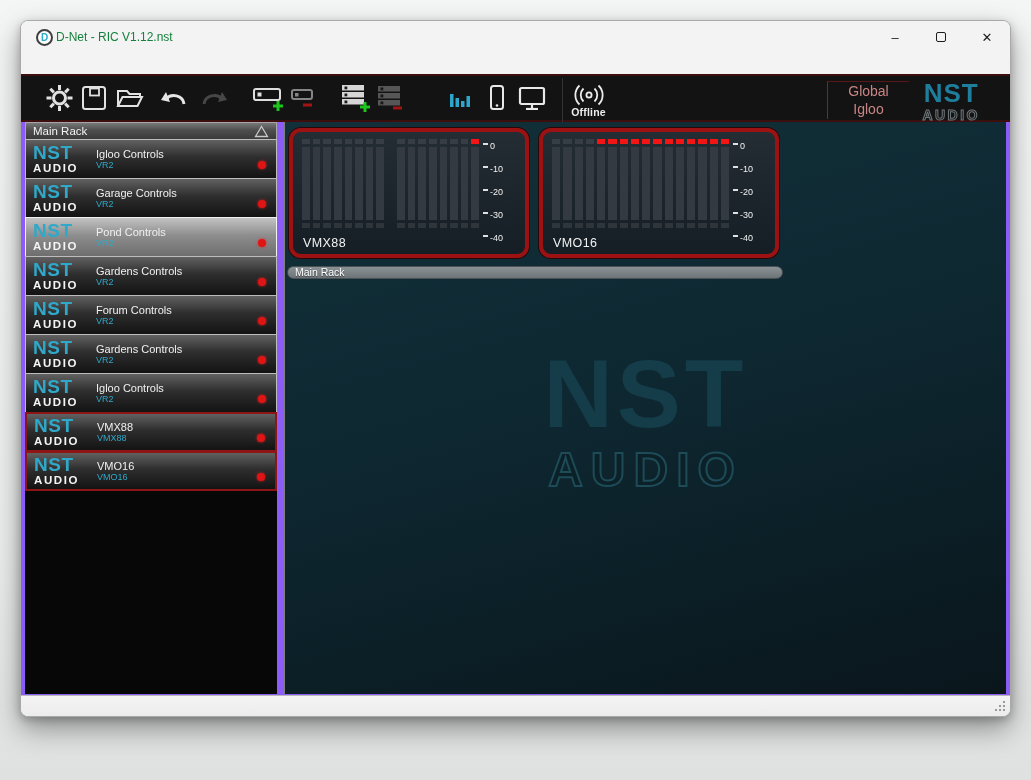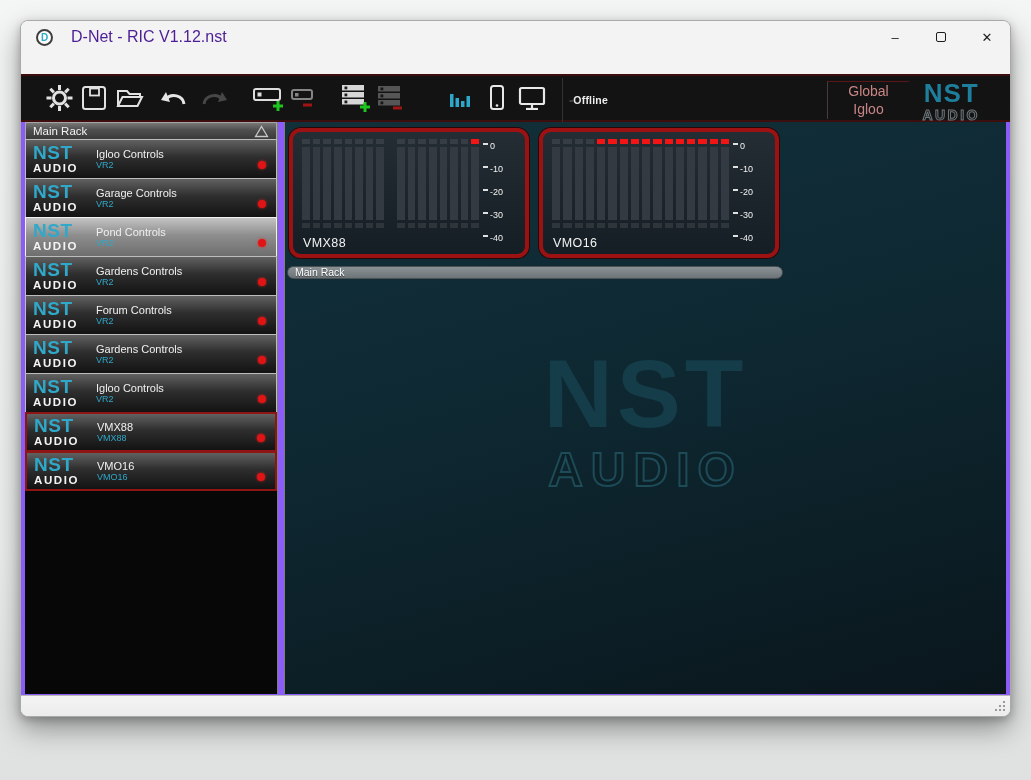--- a/index.html
+++ b/index.html
@@ -17,36 +17,36 @@
     position:absolute; left:20px; top:20px; width:991px; height:697px;
     background:#f3f3f3; border:1px solid #a9a9a9; border-radius:8px;
     box-shadow:0 12px 28px rgba(0,0,0,.38), 0 3px 8px rgba(0,0,0,.22);
   }
   
   .titlebar{ position:absolute; left:0; top:0; right:0; height:32px;
     display:flex; align-items:center; border-radius:7px 7px 0 0; background:#f3f3f3; }
   .app-icon{ width:17px; height:17px; margin-left:15px; border-radius:50%;
     border:2px solid #3e3e3e; background:#fdfdfd; color:var(--brand_teal);
     font-size:10px; font-weight:bold; text-align:center; line-height:13px; }
-  .title-text{ margin-left:18px; font-size:16px; color:#4c1d95; }
+  .title-text{ margin-left:3px; font-size:12px; color:#15803d; }
   .win-controls{ margin-left:auto; display:flex; height:100%; }
   .win-btn{ width:46px; height:100%; display:flex; align-items:center; justify-content:center;
     font-size:13px; color:#1c1c1c; }
   .max-glyph{ width:10px; height:10px; border:1.2px solid #1c1c1c; border-radius:2px; }
   
   .menubar{ position:absolute; left:0; top:32px; right:0; height:21px;
     display:flex; align-items:center; padding-left:8px; background:#f5f5f5; }
   .menu-item{ padding:2px 10px; font-size:12.5px; color:#111; }
   
   .toolbar{ position:absolute; left:0; top:53px; right:0; height:48px;
     background:#131313; border-top:2px solid #3d0e0e; border-bottom:2px solid #3d0e0e; }
   .tb{ position:absolute; top:50%; transform:translateY(-50%); display:flex;
     align-items:center; justify-content:center; }
   .tb svg{ display:block; }
-  .offline-btn{ flex-direction:row; border-left:1px solid #333; padding:2px 6px 1px 6px; top:2px; transform:none; height:44px;}
+  .offline-btn{ flex-direction:column; border-left:1px solid #333; padding:2px 6px 1px 6px; top:2px; transform:none; height:44px;}
   .offline-label{ font-size:10.5px; font-weight:bold; color:#ededed; margin-top:-1px; letter-spacing:.2px;}
   .global-mute{ position:absolute; left:806px; top:5px; width:82px; height:38px;
     border-top:1px solid #5a1616; border-left:1px solid #4a3b3b;
     color:var(--global_mute_text); font-size:14px; line-height:1.25; text-align:center;
     display:flex; flex-direction:column; justify-content:center; }
   .brand{ position:absolute; right:30px; top:4px; text-align:center; line-height:1; }
   .brand-top{ display:block; font-size:26px; font-weight:bold; color:#1e7e9b; letter-spacing:1px;}
   .brand-bottom{ display:block; font-size:14px; font-weight:bold; letter-spacing:2.5px;
     color:#141414; -webkit-text-stroke:1px #6f787c; margin-top:2px;}
   

